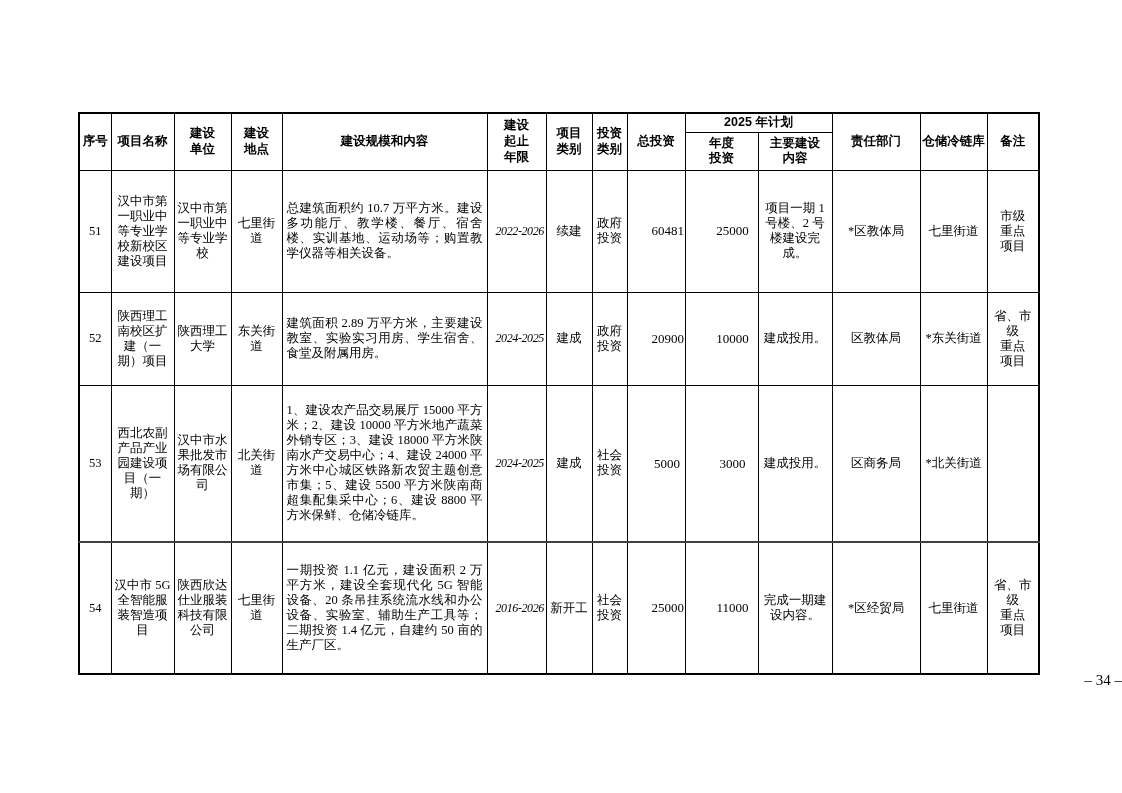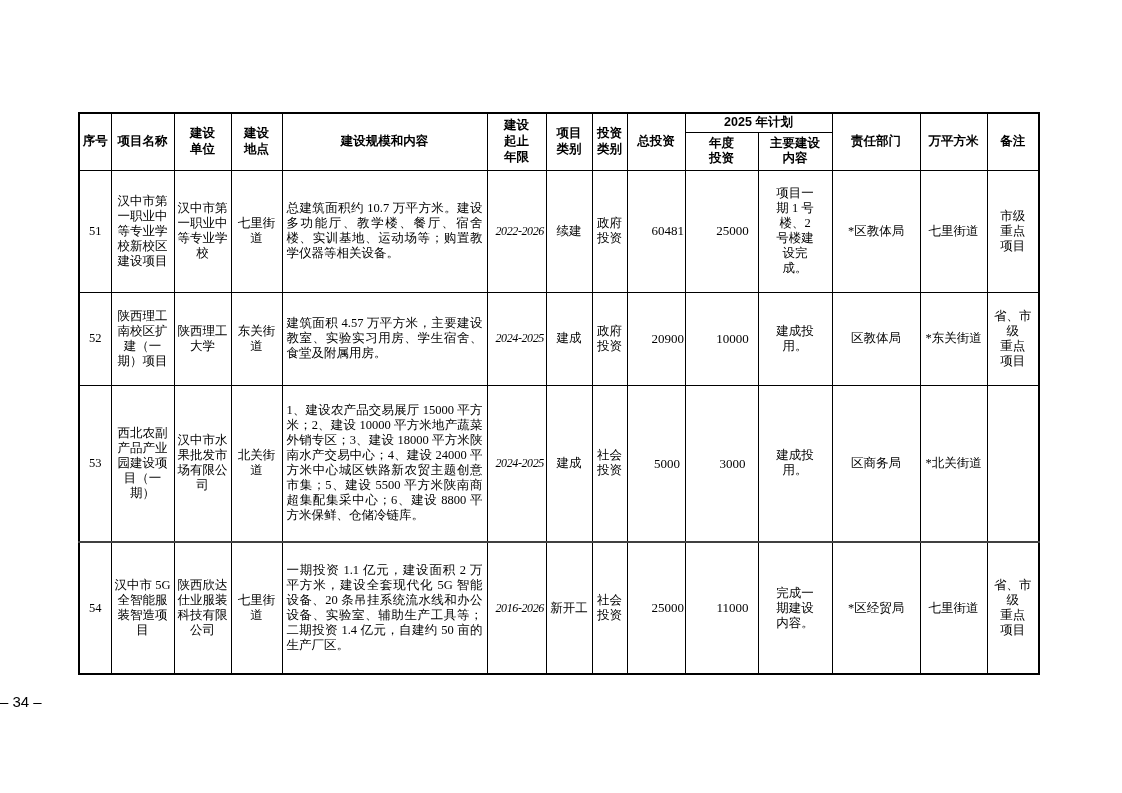--- a/index.html
+++ b/index.html
@@ -34,36 +34,36 @@
   }
   .doc-table td {
     font-size: 12.5px;
     line-height: 1.2;
     text-align: center;
     padding: 1px 2px;
   }
   td.c-scope  { text-align: justify; padding: 2px 4px; margin-top: 12px; }
   td.c-years  { padding: 8px; font-size: 12px; letter-spacing: -0.4px; white-space: nowrap; font-style: italic; }
   td.c-num    { font-size: 13px; padding-left: 24px; }
-  td.c-plan   { padding: 1px 15px; }
+  td.c-plan   { padding: 1px 3px; }
   td.c-remark { white-space: pre-line; }
   tr.r-head-group { height: 18px; }
   tr.r-head-sub   { height: 38px; }
   tr.row-51 { height: 122px; }
   tr.row-52 { height: 93px;  }
   tr.row-53 { height: 157px; }
   tr.row-54 { height: 132px; }
   tr.row-54 td { border-top: 2px solid #404040; }
   .page-footer {
     position: absolute;
-    top: 693px; left: 0;
+    top: 672px; left: 0;
     width: 1122px;
-    text-align: left;
+    text-align: right;
     font-size: 15px;
-    font-family: Liberation Sans, sans-serif;
+    font-family: Liberation Serif, serif;
   }
 </style>
 </head>
 <body>
 
 <table class="doc-table">
   <colgroup>
     <col style="width:32px">
       <col style="width:63px">
       <col style="width:57px">
@@ -91,21 +91,21 @@
       <th rowspan="2">建设
 起止
 年限</th>
       <th rowspan="2">项目
 类别</th>
       <th rowspan="2">投资
 类别</th>
       <th rowspan="2">总投资</th>
       <th colspan="2">2025 年计划</th>
       <th rowspan="2">责任部门</th>
-      <th rowspan="2">万平方米</th>
+      <th rowspan="2">仓储冷链库</th>
       <th rowspan="2">备注</th>
     </tr>
     <tr class="r-head-sub">
       <th>年度
 投资</th>
       <th>主要建设
 内容</th>
     </tr>
   </thead>
   <tbody>
@@ -125,21 +125,21 @@
       <td class="c-town">七里街道</td>
       <td class="c-remark">市级
 重点
 项目</td>
     </tr>
     <tr class="row-52">
       <td class="c-seq">52</td>
       <td class="c-name">陕西理工南校区扩建（一期）项目</td>
       <td class="c-unit">陕西理工大学</td>
       <td class="c-loc">东关街道</td>
-      <td class="c-scope">建筑面积 4.57 万平方米，主要建设教室、实验实习用房、学生宿舍、食堂及附属用房。</td>
+      <td class="c-scope">建筑面积 2.89 万平方米，主要建设教室、实验实习用房、学生宿舍、食堂及附属用房。</td>
       <td class="c-years">2024-2025</td>
       <td class="c-cat">建成</td>
       <td class="c-inv">政府投资</td>
       <td class="c-num">20900</td>
       <td class="c-num">10000</td>
       <td class="c-plan">建成投用。</td>
       <td class="c-dept">区教体局</td>
       <td class="c-town">*东关街道</td>
       <td class="c-remark">省、市级
 重点

